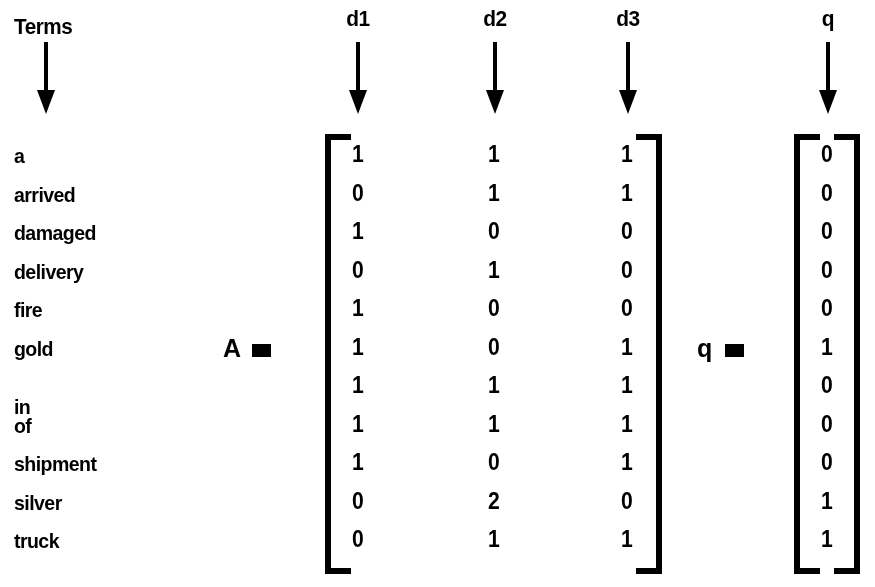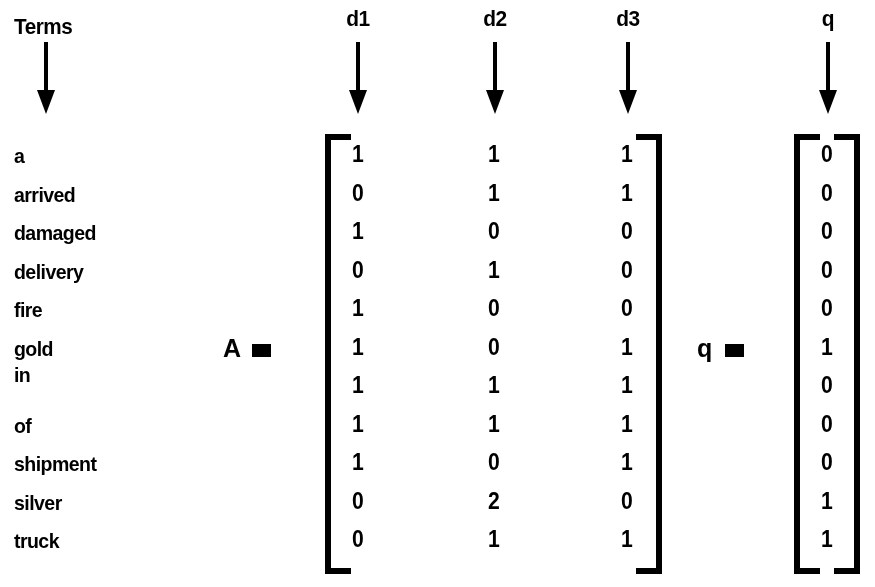--- a/index.html
+++ b/index.html
@@ -155,21 +155,21 @@
       <div class="head"></div>
   </div>
 
   <div id="terms-column">
       <div class="tx term-item" style="top: 145px;">a</div>
       <div class="tx term-item" style="top: 183.5px;">arrived</div>
       <div class="tx term-item" style="top: 222px;">damaged</div>
       <div class="tx term-item" style="top: 260.5px;">delivery</div>
       <div class="tx term-item" style="top: 299px;">fire</div>
       <div class="tx term-item" style="top: 337.5px;">gold</div>
-      <div class="tx term-item" style="top: 364px;">in</div>
+      <div class="tx term-item" style="top: 396px;">in</div>
       <div class="tx term-item" style="top: 414.5px;">of</div>
       <div class="tx term-item" style="top: 453px;">shipment</div>
       <div class="tx term-item" style="top: 491.5px;">silver</div>
       <div class="tx term-item" style="top: 530px;">truck</div>
     </div>
 
   <div class="tx mat-name" style="left:223px;">A</div>
   <div class="eq-glyph" style="left:252px;"></div>
 
   <div class="bracket bk-left" style="left:325px; top:134px; width:26px; height:440px;">

